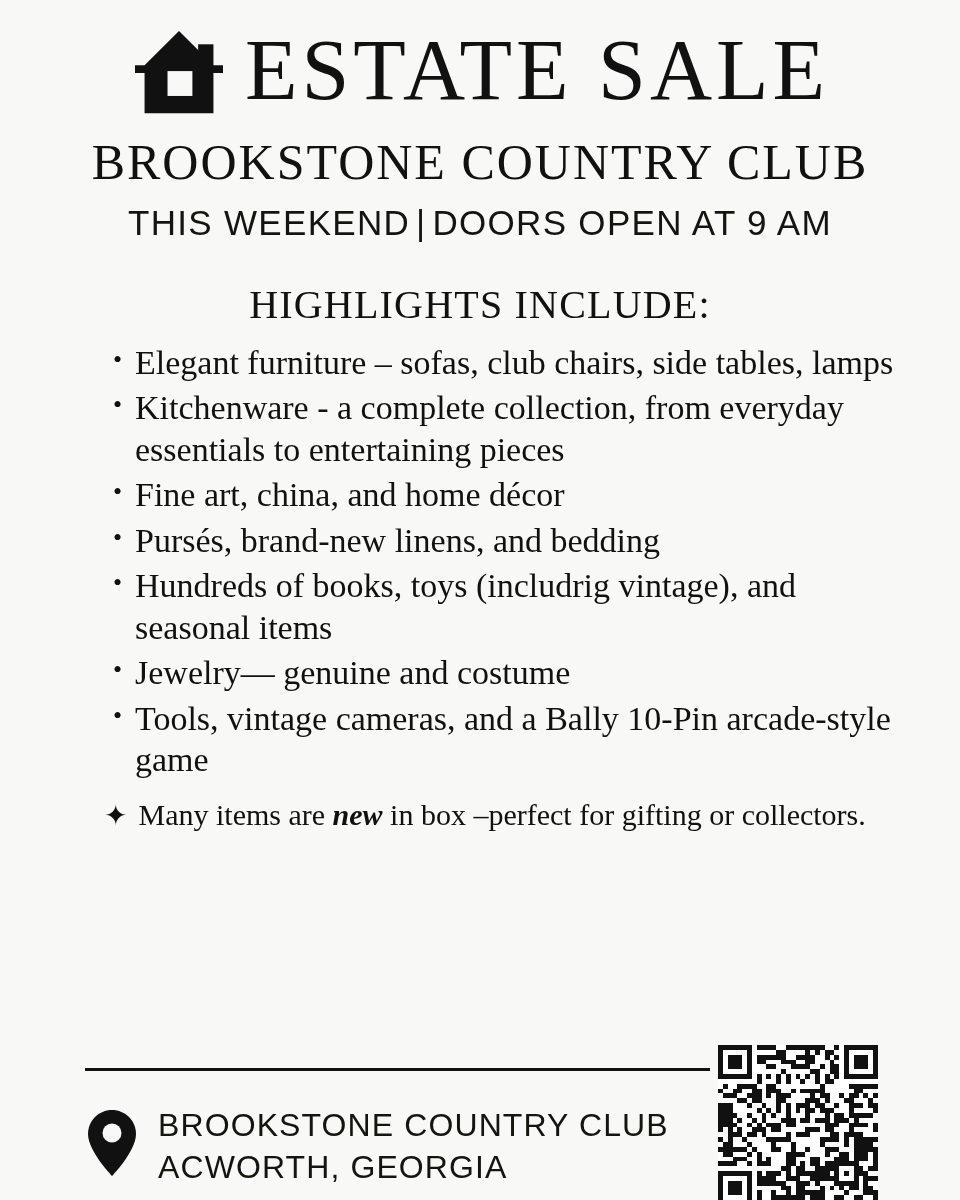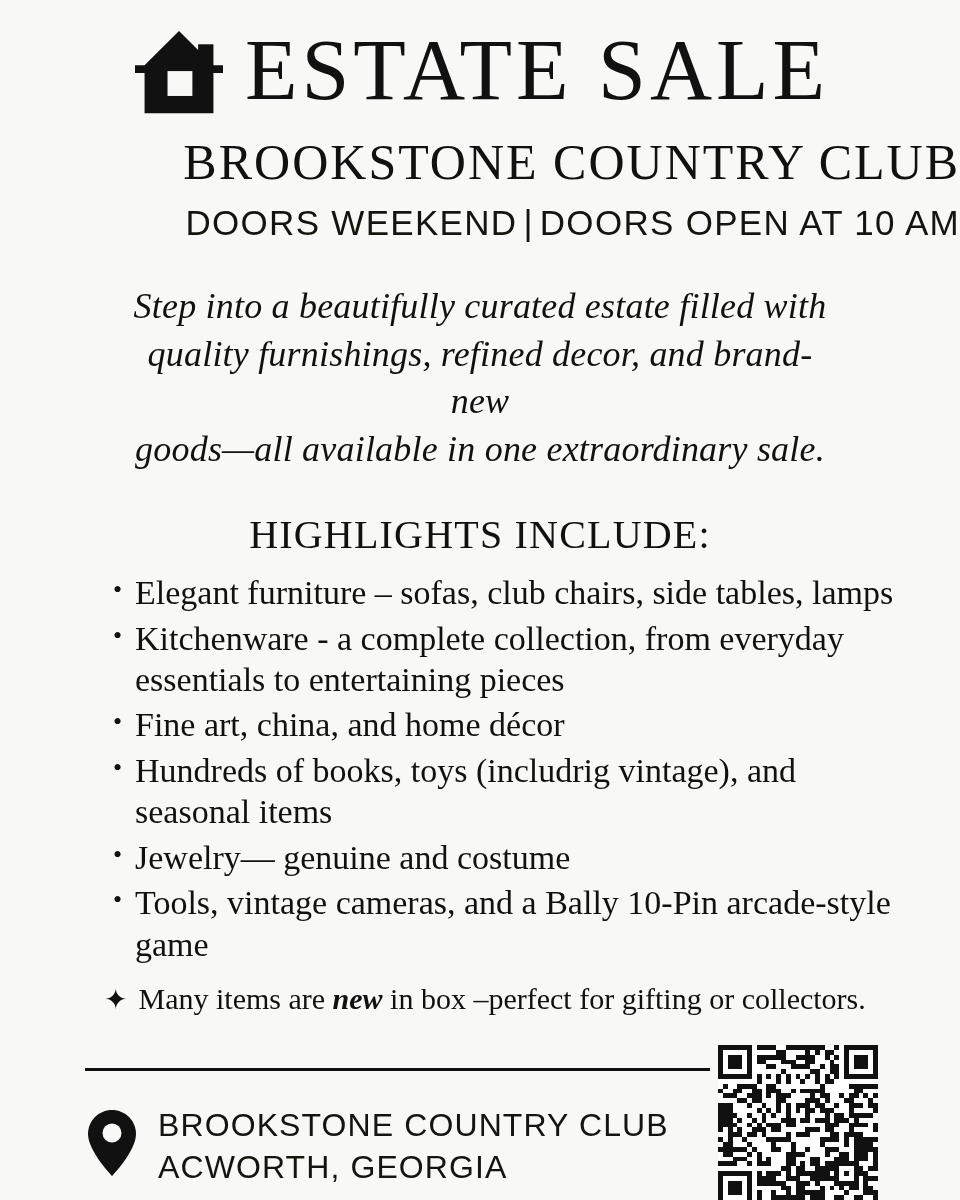--- a/index.html
+++ b/index.html
@@ -19,21 +19,21 @@
   .flyer {
     position: relative;
     width: 960px;
     height: 1200px;
     box-sizing: border-box;
   }
 
   
   .header-block {
     padding-top: 18px;
-    text-align: right;
+    text-align: center;
   }
   .title-row {
     display: flex;
     align-items: center;
     justify-content: center;
     gap: 18px;
     height: 104px;
   }
   .house-icon {
     display: block;
@@ -186,36 +186,32 @@
         <path d="M50 2 L14 38 L4 38 L4 46 L14 46 L14 88 L86 88 L86 46 L96 46 L96 38 L86 38 L86 38 Z" fill="#111111"></path>
         <rect x="70" y="16" width="16" height="26" fill="#111111"></rect>
         <rect x="38" y="44" width="26" height="26" fill="#f8f8f6"></rect>
       </svg>
       <div class="main-title">ESTATE SALE</div>
     </div>
 
     <div class="sub-title">BROOKSTONE COUNTRY CLUB</div>
 
     <div class="date-line">
-      <span>DOORS WEEKEND</span><span class="sep">|</span><span>DOORS OPEN AT 10 AM</span>
+      <span>THIS WEEKEND</span><span class="sep">|</span><span>DOORS OPEN AT 9 AM</span>
     </div>
   </div>
 
-  <div class="intro">
-    <div>Step into a beautifully curated estate filled with</div>
-    <div>quality furnishings, refined decor, and brand-new</div>
-    <div>goods—all available in one extraordinary sale.</div>
-  </div>
 
   <div class="highlights-heading">HIGHLIGHTS INCLUDE:</div>
 
   <ul class="bullet-list" id="bullet-list">
       <li>Elegant furniture – sofas, club chairs, side tables, lamps</li>
       <li>Kitchenware - a complete collection, from everyday essentials to entertaining pieces</li>
       <li>Fine art, china, and home décor</li>
+      <li>Pursés, brand-new linens, and bedding</li>
       <li>Hundreds of books, toys (includrig vintage), and seasonal items</li>
       <li>Jewelry— genuine and costume</li>
       <li>Tools, vintage cameras, and a Bally 10-Pin arcade-style game</li>
     </ul>
 
   <div class="footnote">
     <span class="star">✦</span>
     <span><span class="ital">Many items are </span><span class="bold-ital">new</span><span class="ital"> in box </span><span>–perfect for gifting or collectors.</span></span>
   </div>
 

